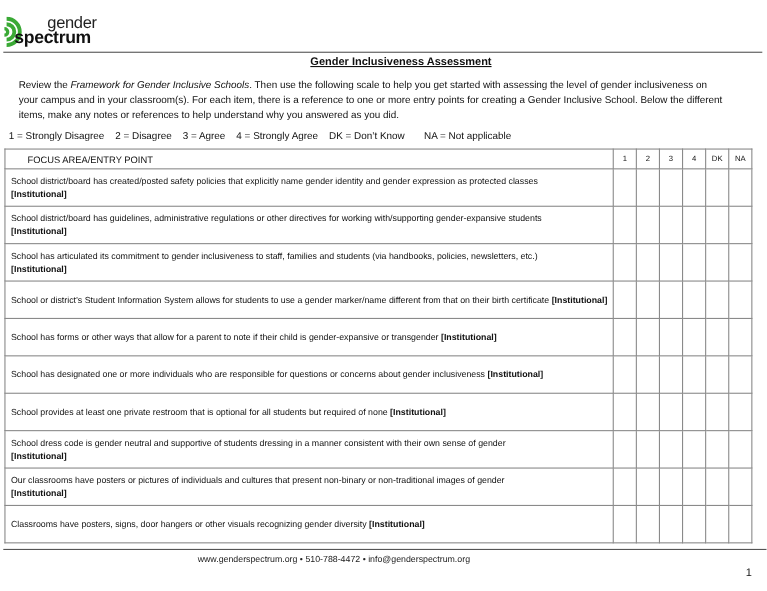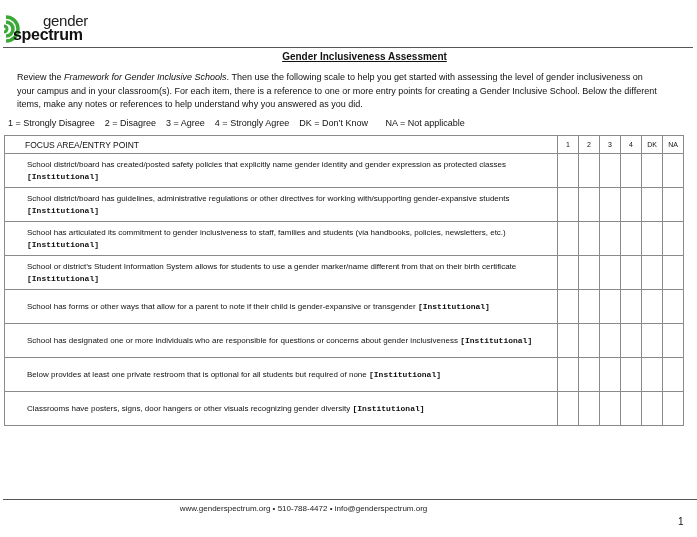--- a/index.html
+++ b/index.html
@@ -12,23 +12,23 @@
   .rule-top { position:absolute; left:3px; top:47px; width:690px; height:1px; background:#555; }
   .title { position:absolute; left:0; width:697px; top:51px; text-align:center; font-size:10px; font-weight:bold; text-decoration:underline;padding-left:16px; }
   .intro { position:absolute; left:17px; top:71px; width:640px; font-size:9px; line-height:13.5px; }
   .intro em { font-style:italic; }
   .scale { position:absolute; left:8px; top:118px; font-size:9px; white-space:pre; }
   table { position:absolute; left:4px; top:135px; border-collapse:collapse; font-size:8px; }
   td, th { border:1px solid #8a8a8a; padding:0; }
   th { font-weight:normal; height:17px; }
   th.focus { text-align:left; padding-left:20px; font-size:8.5px; width:532px; }
   th.r { width:20px; font-size:7px; text-align:center; }
-  td.item { height:33px; padding-left:22px; vertical-align:middle; line-height:11.5px; }
+  td.item { height:33px; padding-left:5px; vertical-align:middle; line-height:11.5px; }
   td.cell { width:20px; }
-  .tag { font-weight:bold;font-family:Liberation Mono, monospace; }
+  .tag { font-weight:bold; }
   .rule-bot { position:absolute; left:3px; top:499px; width:694px; height:1px; background:#555; }
   .footer { position:absolute; left:0; width:697px; top:504px; text-align:center; font-size:8px; color:#222; padding-right:90px; box-sizing:border-box; }
   .pagenum { position:absolute; left:678px; top:516px; font-size:10px; color:#111; }
 </style>
 </head>
 <body>
 
 <div class="logo">
   <svg width="20" height="28" viewBox="0 0 20 28">
     <path d="M3 2 A12 12 0 0 1 3 26" fill="none" stroke="#3aa935" stroke-width="3.5"></path>
@@ -108,21 +108,39 @@
       <tr>
         <td class="item"><span>School has designated one or more individuals who are responsible for questions or concerns about gender inclusiveness</span> <span class="tag">[Institutional]</span></td>
         <td class="cell"></td>
         <td class="cell"></td>
         <td class="cell"></td>
         <td class="cell"></td>
         <td class="cell"></td>
         <td class="cell"></td>
       </tr>
       <tr>
-        <td class="item"><span>Below provides at least one private restroom that is optional for all students but required of none</span> <span class="tag">[Institutional]</span></td>
+        <td class="item"><span>School provides at least one private restroom that is optional for all students but required of none</span> <span class="tag">[Institutional]</span></td>
+        <td class="cell"></td>
+        <td class="cell"></td>
+        <td class="cell"></td>
+        <td class="cell"></td>
+        <td class="cell"></td>
+        <td class="cell"></td>
+      </tr>
+      <tr>
+        <td class="item"><span>School dress code is gender neutral and supportive of students dressing in a manner consistent with their own sense of gender</span><br><span class="tag">[Institutional]</span></td>
+        <td class="cell"></td>
+        <td class="cell"></td>
+        <td class="cell"></td>
+        <td class="cell"></td>
+        <td class="cell"></td>
+        <td class="cell"></td>
+      </tr>
+      <tr>
+        <td class="item"><span>Our classrooms have posters or pictures of individuals and cultures that present non-binary or non-traditional images of gender</span><br><span class="tag">[Institutional]</span></td>
         <td class="cell"></td>
         <td class="cell"></td>
         <td class="cell"></td>
         <td class="cell"></td>
         <td class="cell"></td>
         <td class="cell"></td>
       </tr>
       <tr>
         <td class="item"><span>Classrooms have posters, signs, door hangers or other visuals recognizing gender diversity</span> <span class="tag">[Institutional]</span></td>
         <td class="cell"></td>

